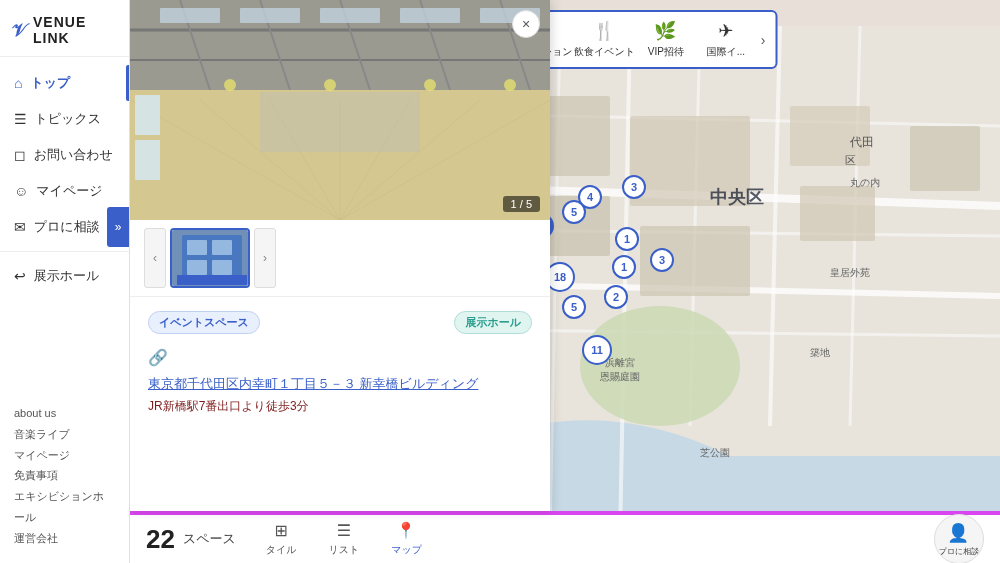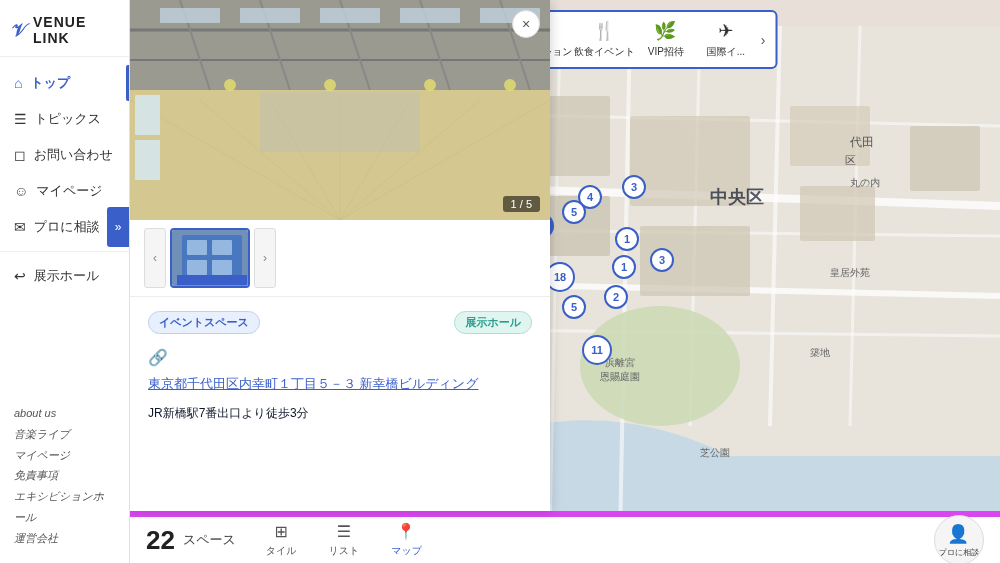--- a/index.html
+++ b/index.html
@@ -99,21 +99,20 @@
       cursor: pointer;
       display: flex;
       align-items: center;
       gap: 8px;
     }
     .sidebar-footer {
       padding: 10px 14px 14px;
       font-size: 11px;
       color: #555;
       line-height: 1.9;
-      font-style: italic;
     }
     .sidebar-footer a { color: #555; text-decoration: none; display: block; cursor: pointer; }
 
     
     .main-area {
       flex: 1;
       display: flex;
       position: relative;
       overflow: hidden;
     }
@@ -172,21 +171,21 @@
     .bottom-bar {
       position: absolute;
       bottom: 0;
       left: 0;
       right: 0;
       background: #fff;
       height: 52px;
       display: flex;
       align-items: center;
       padding: 0 16px;
-      border-top: 6px solid #d946ef;
+      border-top: 4px solid #d946ef;
       gap: 8px;
       z-index: 5;
     }
     .count-num {
       font-size: 26px;
       font-weight: 700;
       color: #222;
     }
     .count-label {
       font-size: 13px;
@@ -341,26 +340,26 @@
       color: #888;
       font-size: 16px;
       margin-top: 4px;
       cursor: pointer;
     }
     .card-address {
       color: #3a5fc8;
       font-size: 13px;
       text-decoration: underline;
       cursor: pointer;
-      margin-bottom: 12px;
+      margin-bottom: 5px;
       display: block;
     }
     .card-access {
       font-size: 12px;
-      color: #0f172a;
+      color: #7f1d1d;
     }
 
     
     .marker {
       position: absolute;
       border-radius: 50%;
       display: flex;
       align-items: center;
       justify-content: center;
       font-size: 11px;

